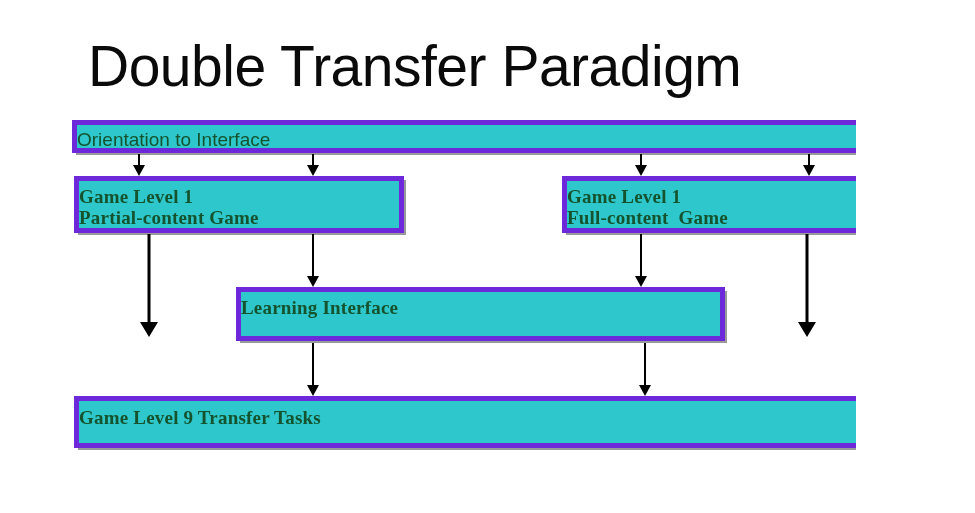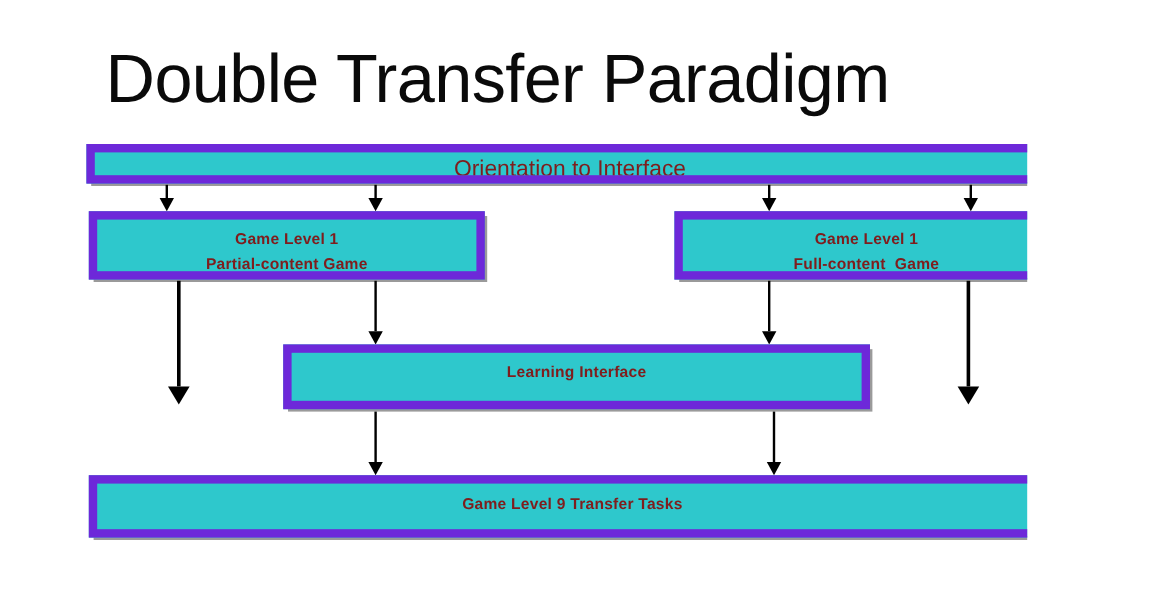--- a/index.html
+++ b/index.html
@@ -27,36 +27,36 @@
     color: #0a0a0a;
     letter-spacing: -0.5px;
     white-space: nowrap;
     line-height: 1;
   }
 
   
   .box {
     position: absolute;
     background: #2ec8cc;
-    border: 7px solid #6d28d9;
+    border: 5px solid #6d28d9;
     box-sizing: border-box;
     box-shadow: 3px 3px 0 -1px rgba(120,120,120,0.75);
-    text-align: center;
-    color: #7f1d1d;
+    text-align: left;
+    color: #14532d;
     overflow: hidden;
   }
   .box .label {
     display: block;
     white-space: pre;
   }
   
   .box.serif .label {
-    font-family: Liberation Sans, sans-serif;
+    font-family: Liberation Serif, serif;
     font-weight: bold;
-    font-size: 13px;
+    font-size: 19px;
     line-height: 21px;
     letter-spacing: 0.2px;
   }
   
   .box.sans .label {
     font-family: "Liberation Sans", sans-serif;
     font-weight: 400;
     font-size: 19px;
     line-height: 22px;
   }

